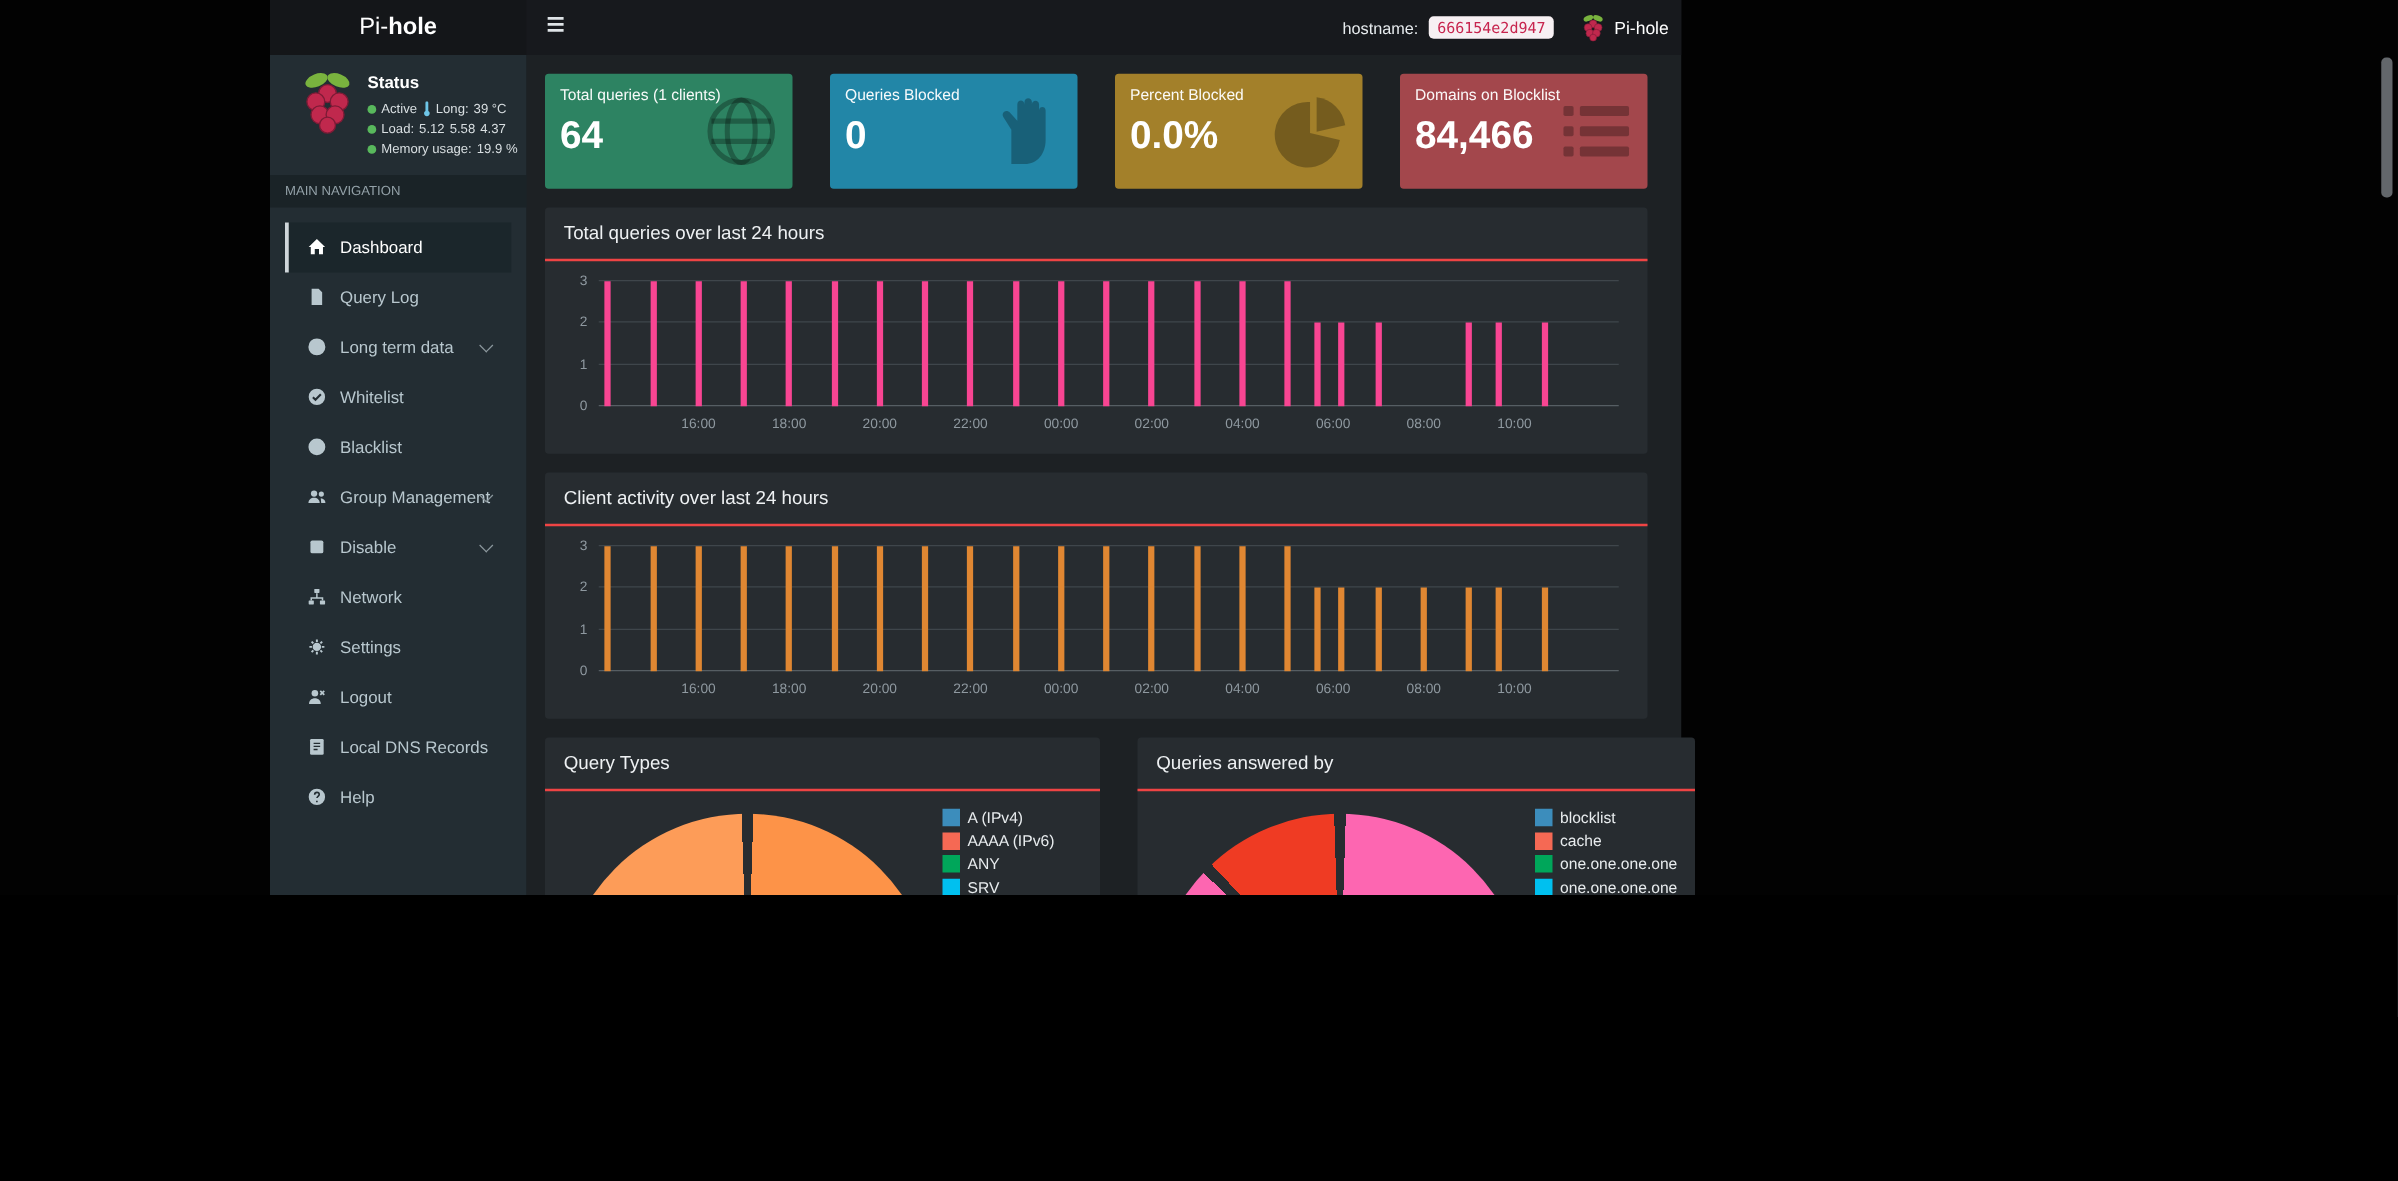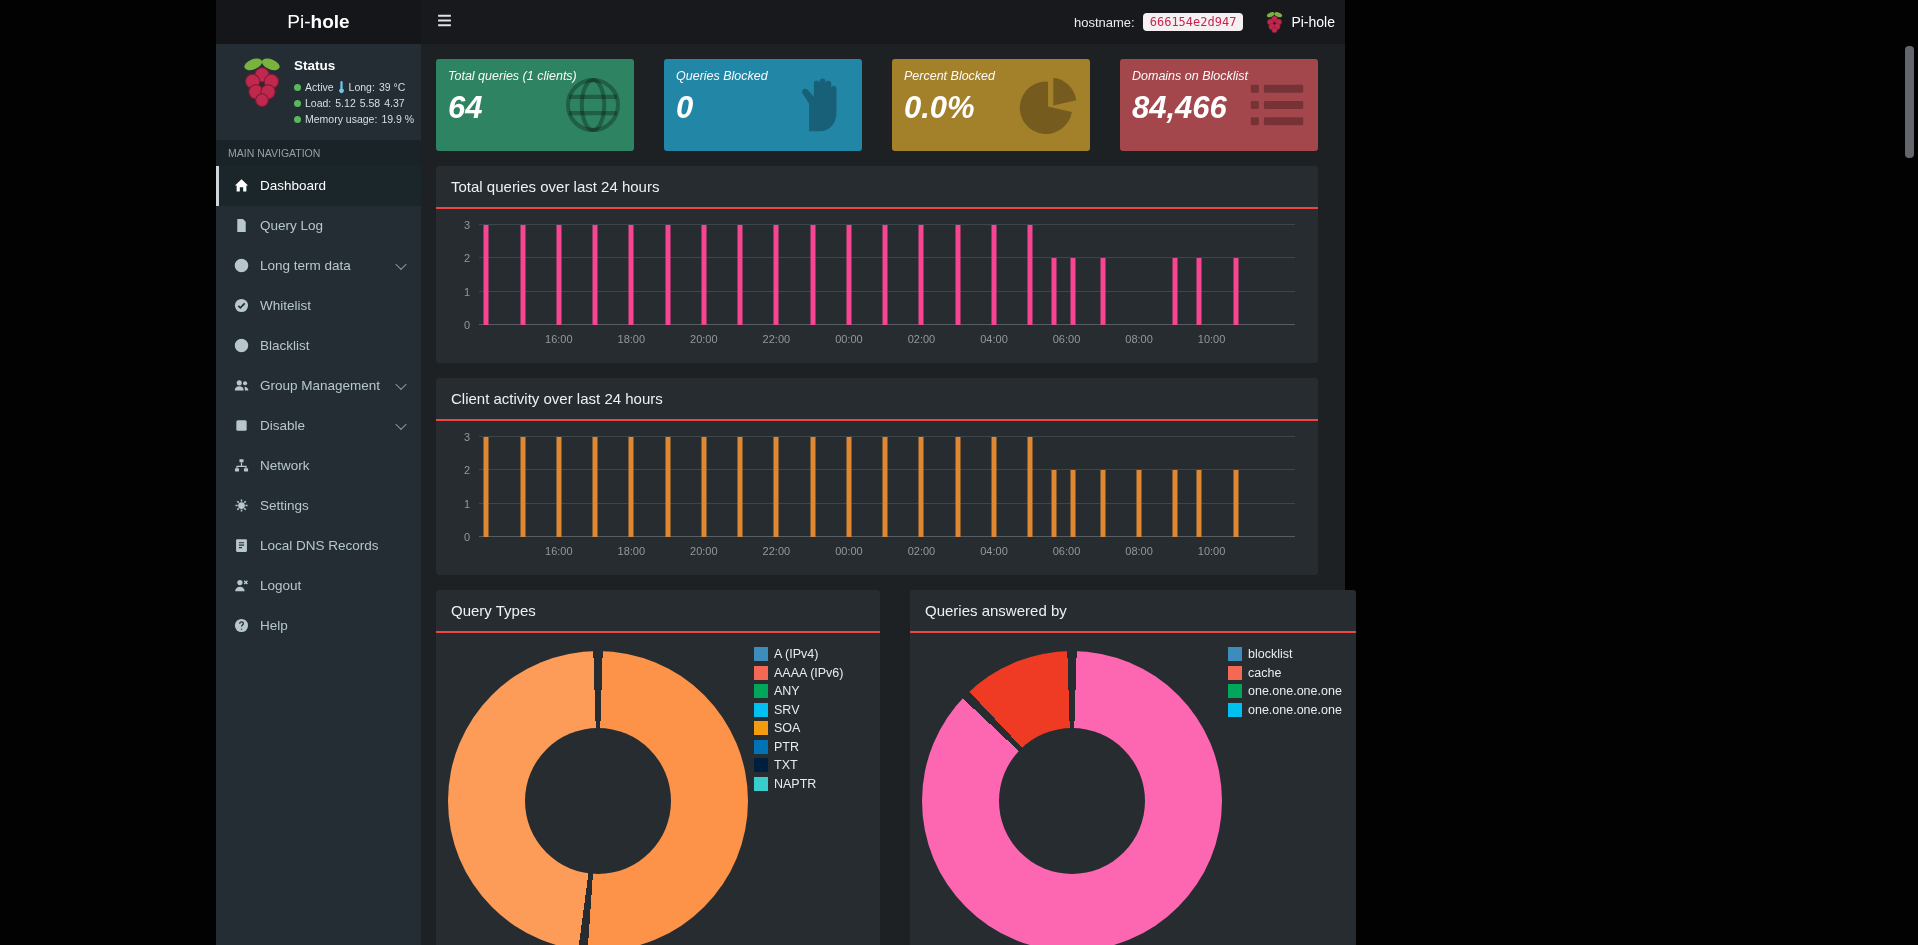--- a/index.html
+++ b/index.html
@@ -1,16 +1,16 @@
 <!DOCTYPE html>
 <html><head>
 <meta charset="utf-8">
 <style>
   html,body{margin:0;padding:0;background:#000;}
-  .stage{position:relative;width:1918px;height:945px;background:#020202;overflow:hidden;
+  .stage{position:relative;width:1918px;height:716px;background:#020202;overflow:hidden;
          font-family:"Liberation Sans",sans-serif;-webkit-font-smoothing:antialiased;}
   .page{position:absolute;left:216px;top:0;width:1129px;height:945px;background:#1d2124;}
 
   
   .topbar{position:absolute;left:0;top:0;width:100%;height:44px;background:#17191d;z-index:5;}
   .logo-area{position:absolute;left:0;top:0;width:205px;height:44px;background:#141619;color:#fff;
              display:flex;align-items:center;justify-content:center;font-size:19px;cursor:pointer;}
   .logo-area b{font-weight:700;}
   .hamburger{position:absolute;left:205px;top:0;width:46px;height:44px;display:flex;align-items:center;
              justify-content:center;color:#dfe4e7;cursor:pointer;}
@@ -25,34 +25,34 @@
   
   .sidebar{position:absolute;left:0;top:44px;width:205px;bottom:0;background:#232d33;color:#b8c7ce;}
   .status-panel{display:flex;gap:10px;padding:12px 8px 12px 24px;}
   .status-logo svg{width:44px;height:53px;display:block;}
   .status-info{font-size:10.5px;color:#d9dfe2;line-height:1.55;}
   .status-title{font-size:13.5px;font-weight:700;color:#fff;margin-bottom: 2px;}
   .status-line{display:flex;align-items:center;gap:4px;white-space:nowrap;}
   .dot{width:7px;height:7px;border-radius:50%;background:#58b85c;display:inline-block;flex:0 0 7px;}
   .therm svg{width:7px;height:13px;display:block;}
   .nav-header{background:#1a2327;color:#93a1a8;font-size:10.5px;padding:7px 12px;}
-  .nav{list-style:none;margin:0;padding:0;}
+  .nav{list-style:none;margin:12px;padding:0;}
   .nav li{position:relative;height:40px;display:flex;align-items:center;padding-left:13px;gap:10px;
           font-size:13.5px;cursor:pointer;border-left:3px solid transparent;color:#b8c7ce;}
   .nav li.active{background:#1b262b;color:#fff;border-left-color:#cfd6da;}
   .nav .nicon{width:18px;height:16px;flex:0 0 18px;display:flex;align-items:center;justify-content:center;}
   .nav .nicon svg{width:15px;height:15px;fill:currentColor;}
   .chev{position:absolute;right:16px;top:50%;width:7px;height:7px;border-right:1.8px solid #8b979d;
         border-bottom:1.8px solid #8b979d;transform:translateY(-70%) rotate(45deg);}
 
   
   .main{position:absolute;left:205px;top:44px;right:0;bottom:0;overflow:visible;}
   .content{position:absolute;left:15px;top:15px;width:882px;}
   .cards-row{display:grid;grid-template-columns:repeat(4,1fr);gap:30px;margin-bottom:15px;}
-  .card{position:relative;height:92px;border-radius:3px;color:#fff;padding:10px 12px;overflow:hidden;box-sizing:border-box;font-style:italic;}
+  .card{position:relative;height:92px;border-radius:3px;color:#fff;padding:10px 12px;overflow:hidden;box-sizing:border-box;}
   .card-title{font-size:12.5px;opacity:.96;}
   .card-value{font-size:31px;font-weight:700;margin-top:7px;}
   .card-icon{position:absolute;right:10px;top:15px;width:62px;height:62px;}
   .card-icon svg{width:100%;height:100%;display:block;}
 
   .panel{background:#272c30;border-radius:3px;margin-bottom:15px;}
   .panel-title{margin:0;padding:12px 15px;font-size:15px;font-weight:400;color:#eef1f3;border-bottom:2px solid #ef4444;}
   .panel-body{padding:12px 15px 10px;}
 
   
@@ -248,35 +248,35 @@
               <svg viewBox="0 0 16 16" fill="none">
                 <circle cx="8" cy="8" r="2.6" stroke="currentColor" stroke-width="2"></circle>
                 <path d="M8 1.6v2.2M8 12.2v2.2M1.6 8h2.2M12.2 8h2.2M3.5 3.5l1.5 1.5M11 11l1.5 1.5M12.5 3.5 11 5M5 11l-1.5 1.5" stroke="currentColor" stroke-width="1.7"></path>
               </svg>
             </span>
             <span>Settings</span>
           </li>
           <li>
             <span class="nicon">
               <svg viewBox="0 0 16 16">
-                <rect x="2.2" y="1.2" width="11.6" height="13.6" rx="1.2"></rect>
-                <path d="M5.2 5h5.6M5.2 7.6h5.6M5.2 10.2h3.4" fill="none" stroke="#232d33" stroke-width="1.2"></path>
-              </svg>
-            </span>
-            <span>Local DNS Records</span>
-          </li>
-          <li>
-            <span class="nicon">
-              <svg viewBox="0 0 16 16">
                 <circle cx="6.3" cy="4.9" r="2.8"></circle>
                 <path d="M1.3 14c0-3 2.3-4.8 5-4.8s5 1.8 5 4.8z"></path>
                 <path d="M10.9 2.9l3.4 3.4M14.3 2.9l-3.4 3.4" fill="none" stroke="currentColor" stroke-width="1.5"></path>
               </svg>
             </span>
             <span>Logout</span>
+          </li>
+          <li>
+            <span class="nicon">
+              <svg viewBox="0 0 16 16">
+                <rect x="2.2" y="1.2" width="11.6" height="13.6" rx="1.2"></rect>
+                <path d="M5.2 5h5.6M5.2 7.6h5.6M5.2 10.2h3.4" fill="none" stroke="#232d33" stroke-width="1.2"></path>
+              </svg>
+            </span>
+            <span>Local DNS Records</span>
           </li>
           <li>
             <span class="nicon">
               <svg viewBox="0 0 16 16">
                 <circle cx="8" cy="8" r="7"></circle>
                 <path d="M6.1 6.1c0-1.2 1-2 2-2s1.9.7 1.9 1.8c0 1.6-1.9 1.7-1.9 3.1M8 11.4v1.2" fill="none" stroke="#232d33" stroke-width="1.4"></path>
               </svg>
             </span>
             <span>Help</span>
           </li>

